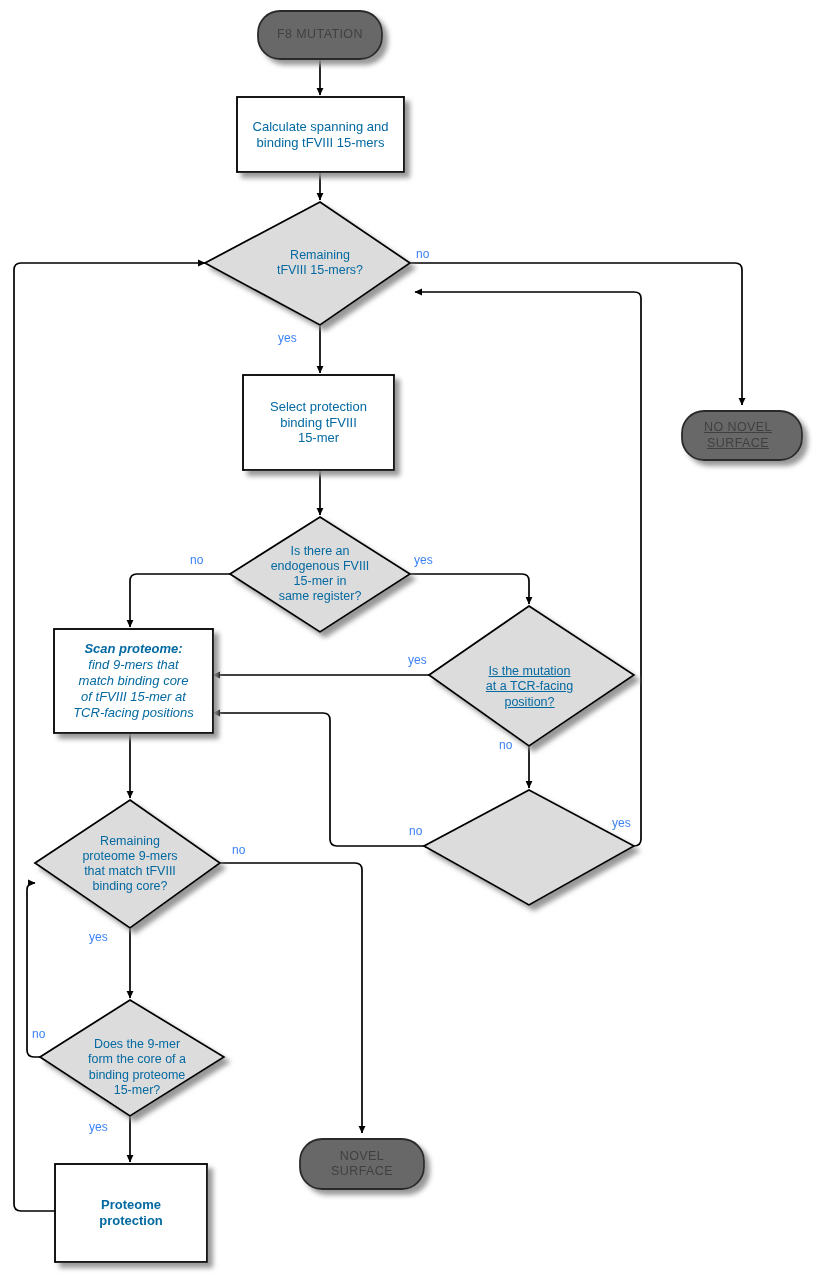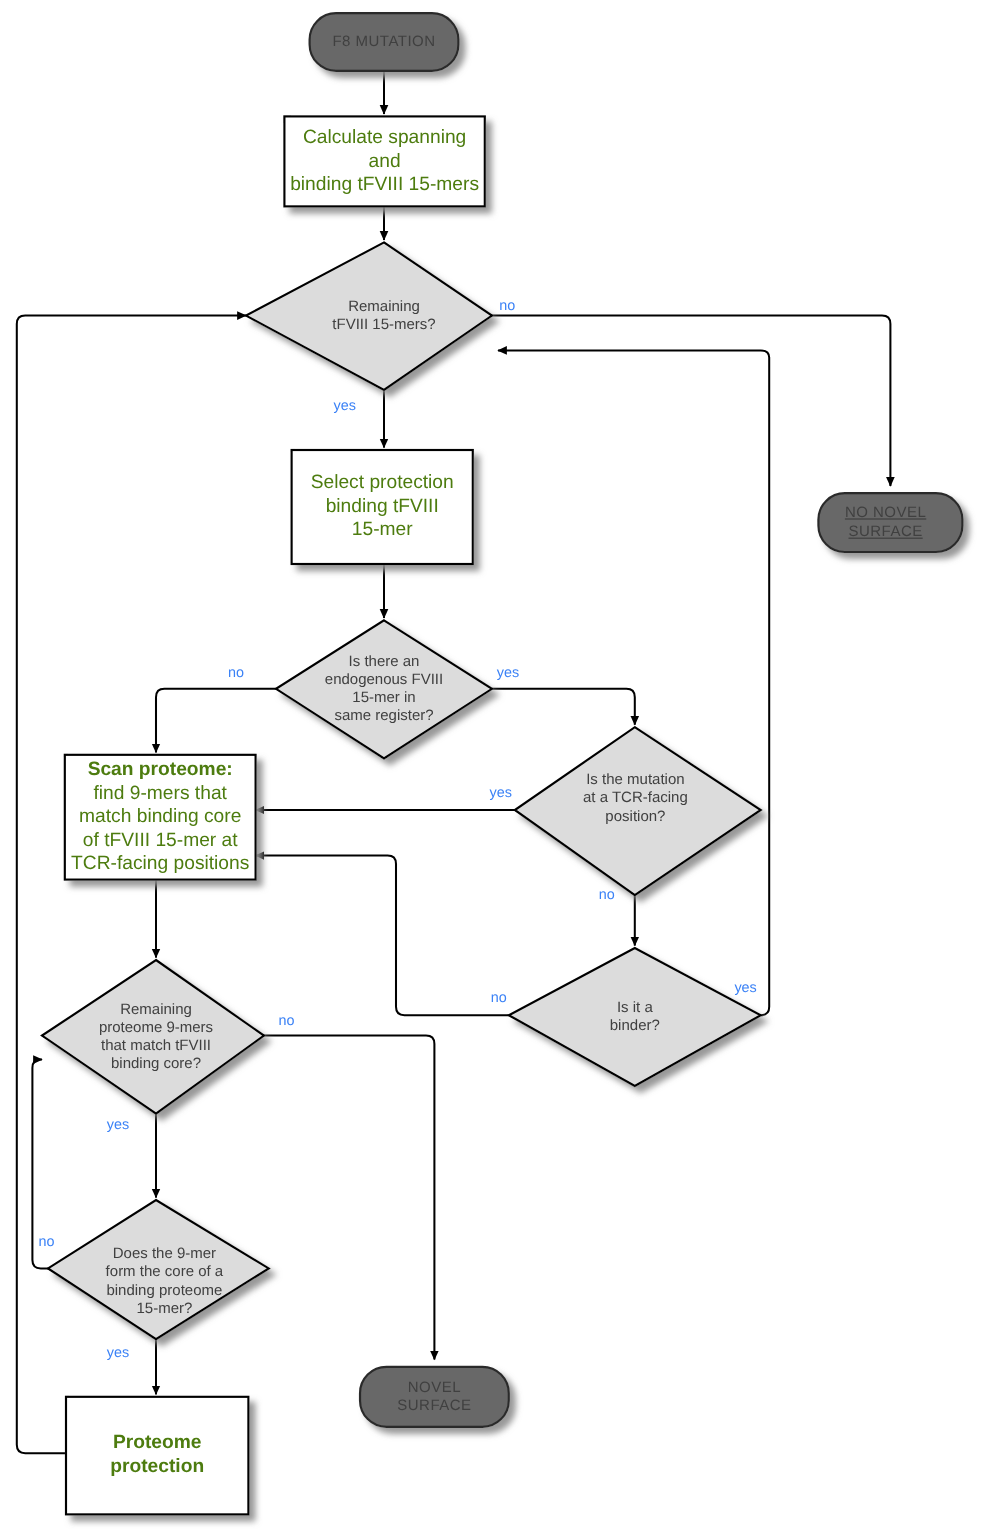--- a/index.html
+++ b/index.html
@@ -38,25 +38,25 @@
     pointer-events: none;
     line-height: 1.22;
   }
   .node-label span { display: block; width: 100%; }
   .lbl-terminal {
     color: #404040;
     font-size: 12.5px;
     letter-spacing: 0.4px;
   }
   .lbl-process {
-    color: #4d7c0f;
-    font-size: 16px;
+    color: #0369a1;
+    font-size: 13px;
   }
   .lbl-decision {
-    color: #404040;
+    color: #0369a1;
     font-size: 12.5px;
   }
   .lbl-bold { font-weight: bold; }
   .edge-label {
     position: absolute;
     font-size: 12px;
     color: #3b82f6;
     white-space: nowrap;
     pointer-events: none;
   }
@@ -178,44 +178,38 @@
 
   <div class="node-label lbl-decision" style="left:240px; top:535px; width:160px; height:78px;">
     <span>
       <span>Is there an</span>
       <span>endogenous FVIII</span>
       <span>15-mer in</span>
       <span>same register?</span>
     </span>
   </div>
 
-  <div class="node-label lbl-decision" style="left:452px; top:635px; width:155px; height:60px;">
+  <div class="node-label lbl-decision" style="left:452px; top:657px; width:155px; height:60px;text-decoration:underline;">
     <span>
       <span>Is the mutation</span>
       <span>at a TCR-facing</span>
       <span>position?</span>
     </span>
   </div>
 
-  <div class="node-label lbl-process" style="left:54px; top:629px; width:159px; height:104px;">
+  <div class="node-label lbl-process" style="left:54px; top:629px; width:159px; height:104px;font-style:italic;">
     <span>
       <span class="lbl-bold">Scan proteome:</span>
       <span>find 9-mers that</span>
       <span>match binding core</span>
       <span>of tFVIII 15-mer at</span>
       <span>TCR-facing positions</span>
     </span>
   </div>
 
-  <div class="node-label lbl-decision" style="left:459px; top:824px; width:140px; height:46px;">
-    <span>
-      <span>Is it a</span>
-      <span>binder?</span>
-    </span>
-  </div>
 
   <div class="node-label lbl-decision" style="left:48px; top:824px; width:164px; height:80px;">
     <span>
       <span>Remaining</span>
       <span>proteome 9-mers</span>
       <span>that match tFVIII</span>
       <span>binding core?</span>
     </span>
   </div>
 

